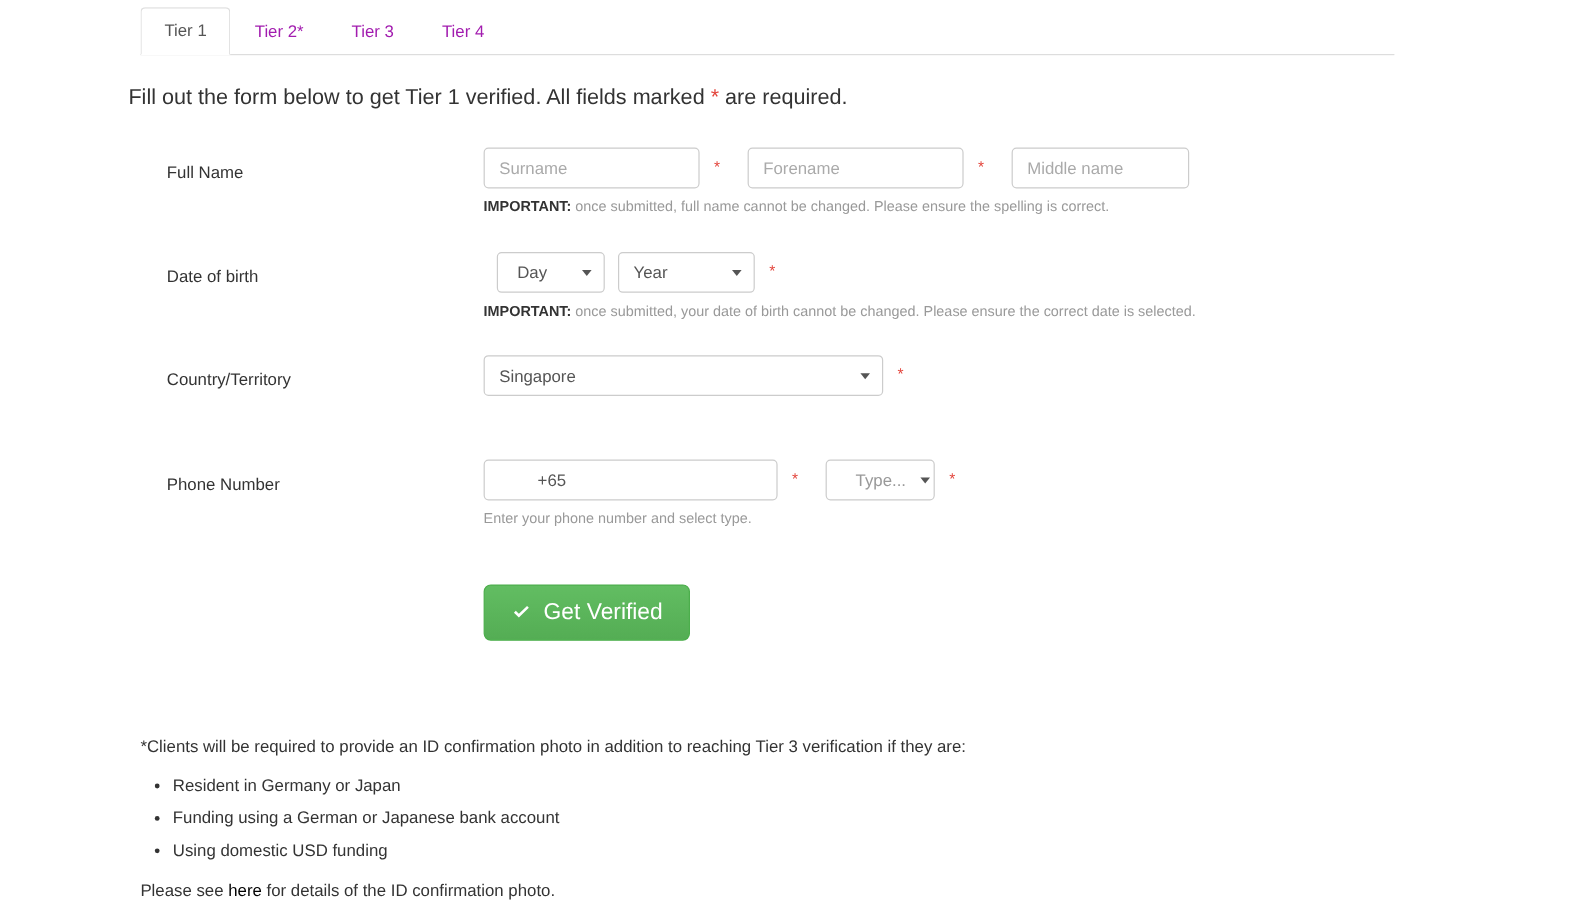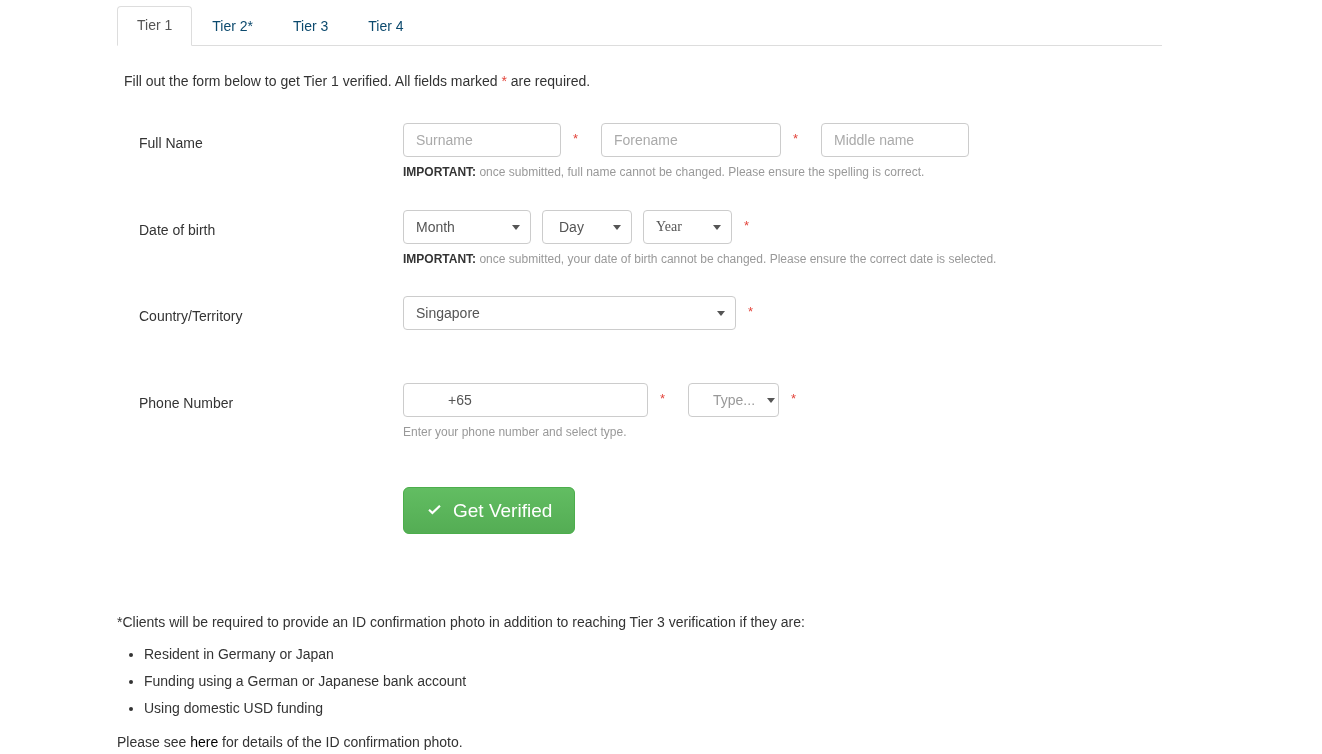--- a/index.html
+++ b/index.html
@@ -31,42 +31,42 @@
     align-items: flex-end;
     border-bottom: 1px solid #dddddd;
     height: 38px;
     list-style: none;
     margin: 0;
     padding: 0;
   }
   .tab {
     padding: 9px 19px 10px 19px;
     font-size: 14px;
-    color: #0c4a6e;
+    color: #a21caf;
     line-height: 19px;
     cursor: pointer;
     border: 1px solid transparent;
     border-bottom: none;
     margin-bottom: -1px;
     border-radius: 4px 4px 0 0;
     white-space: nowrap;
   }
   .tab.active {
     background: #ffffff;
     border: 1px solid #dddddd;
     border-bottom-color: #ffffff;
     color: #555555;
   }
 
   
   .intro {
     position: absolute;
-    left: 124px;
+    left: 107px;
     top: 71px;
-    font-size: 14px;
+    font-size: 18px;
     color: #333333;
     line-height: 20px;
   }
   .req-star {
     color: #e3453c;
     font-weight: 400;
   }
 
   
   .form {
@@ -210,41 +210,37 @@
   </ul>
 </div>
 
 <div class="intro"><span>Fill out the form below to get Tier 1 verified. All fields marked </span><span class="req-star">*</span><span> are required.</span></div>
 
 <div class="form">
 
   <div class="form-row">
     <div class="row-label">Full Name</div>
     <div class="controls" style="top:5px;">
-      <input class="txt" style="width: 158px;" type="text" placeholder="Surname">
+      <input class="txt" style="width: 180px;" type="text" placeholder="Surname">
       <span class="star">*</span>
       <input class="txt" style="width: 180px; margin-left: 18px;" type="text" placeholder="Forename">
       <span class="star">*</span>
       <input class="txt" style="width: 148px; margin-left: 18px;" type="text" placeholder="Middle name">
     </div>
     <div class="help" style="top:46px;"><b>IMPORTANT:</b><span> once submitted, full name cannot be changed. Please ensure the spelling is correct.</span></div>
   </div>
 
   <div class="form-row" style="margin-top:47px;">
     <div class="row-label">Date of birth</div>
     <div class="controls" style="top:5px;">
-      <div class="sel" style="width:128px;">
-        <span class="sel-val">Month</span>
-        <span class="caret"></span>
-      </div>
       <div class="sel" style="width:90px;margin-left:11px;padding-left:16px;">
         <span class="sel-val">Day</span>
         <span class="caret"></span>
       </div>
-      <div class="sel" style="width:89px;margin-left:11px;font-family:Liberation Serif, serif;">
+      <div class="sel" style="width:114px;margin-left:11px;">
         <span class="sel-val">Year</span>
         <span class="caret"></span>
       </div>
       <span class="star">*</span>
     </div>
     <div class="help" style="top:46px;"><b>IMPORTANT:</b><span> once submitted, your date of birth cannot be changed. Please ensure the correct date is selected.</span></div>
   </div>
 
   <div class="form-row" style="margin-top:46px;">
     <div class="row-label">Country/Territory</div>

